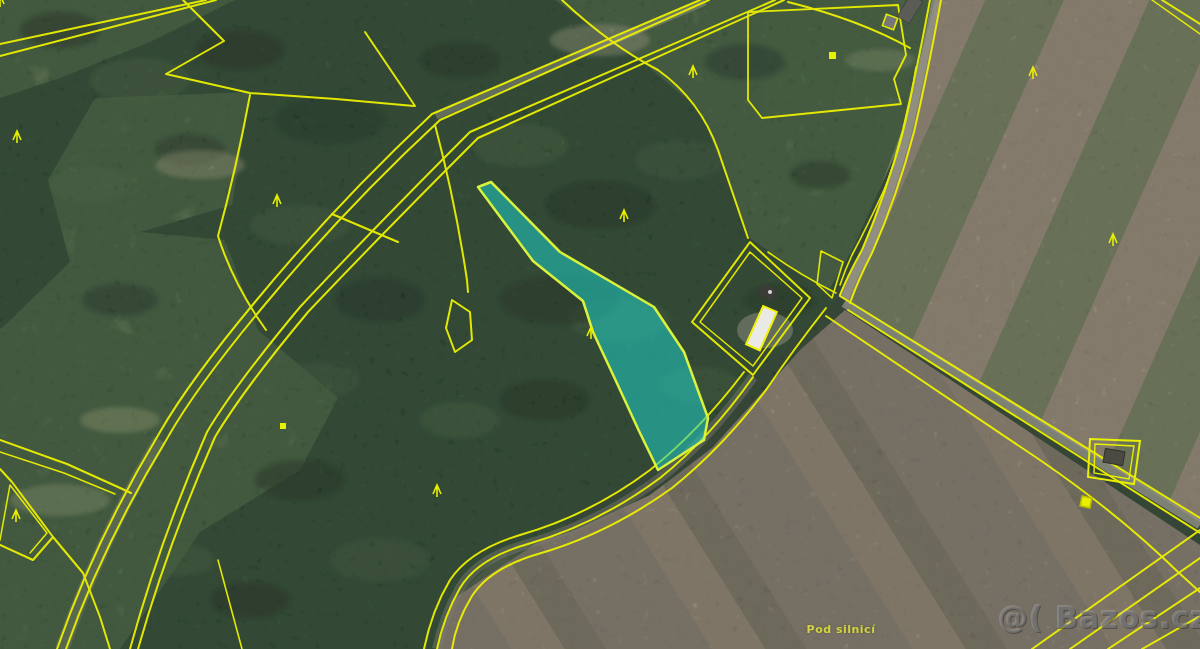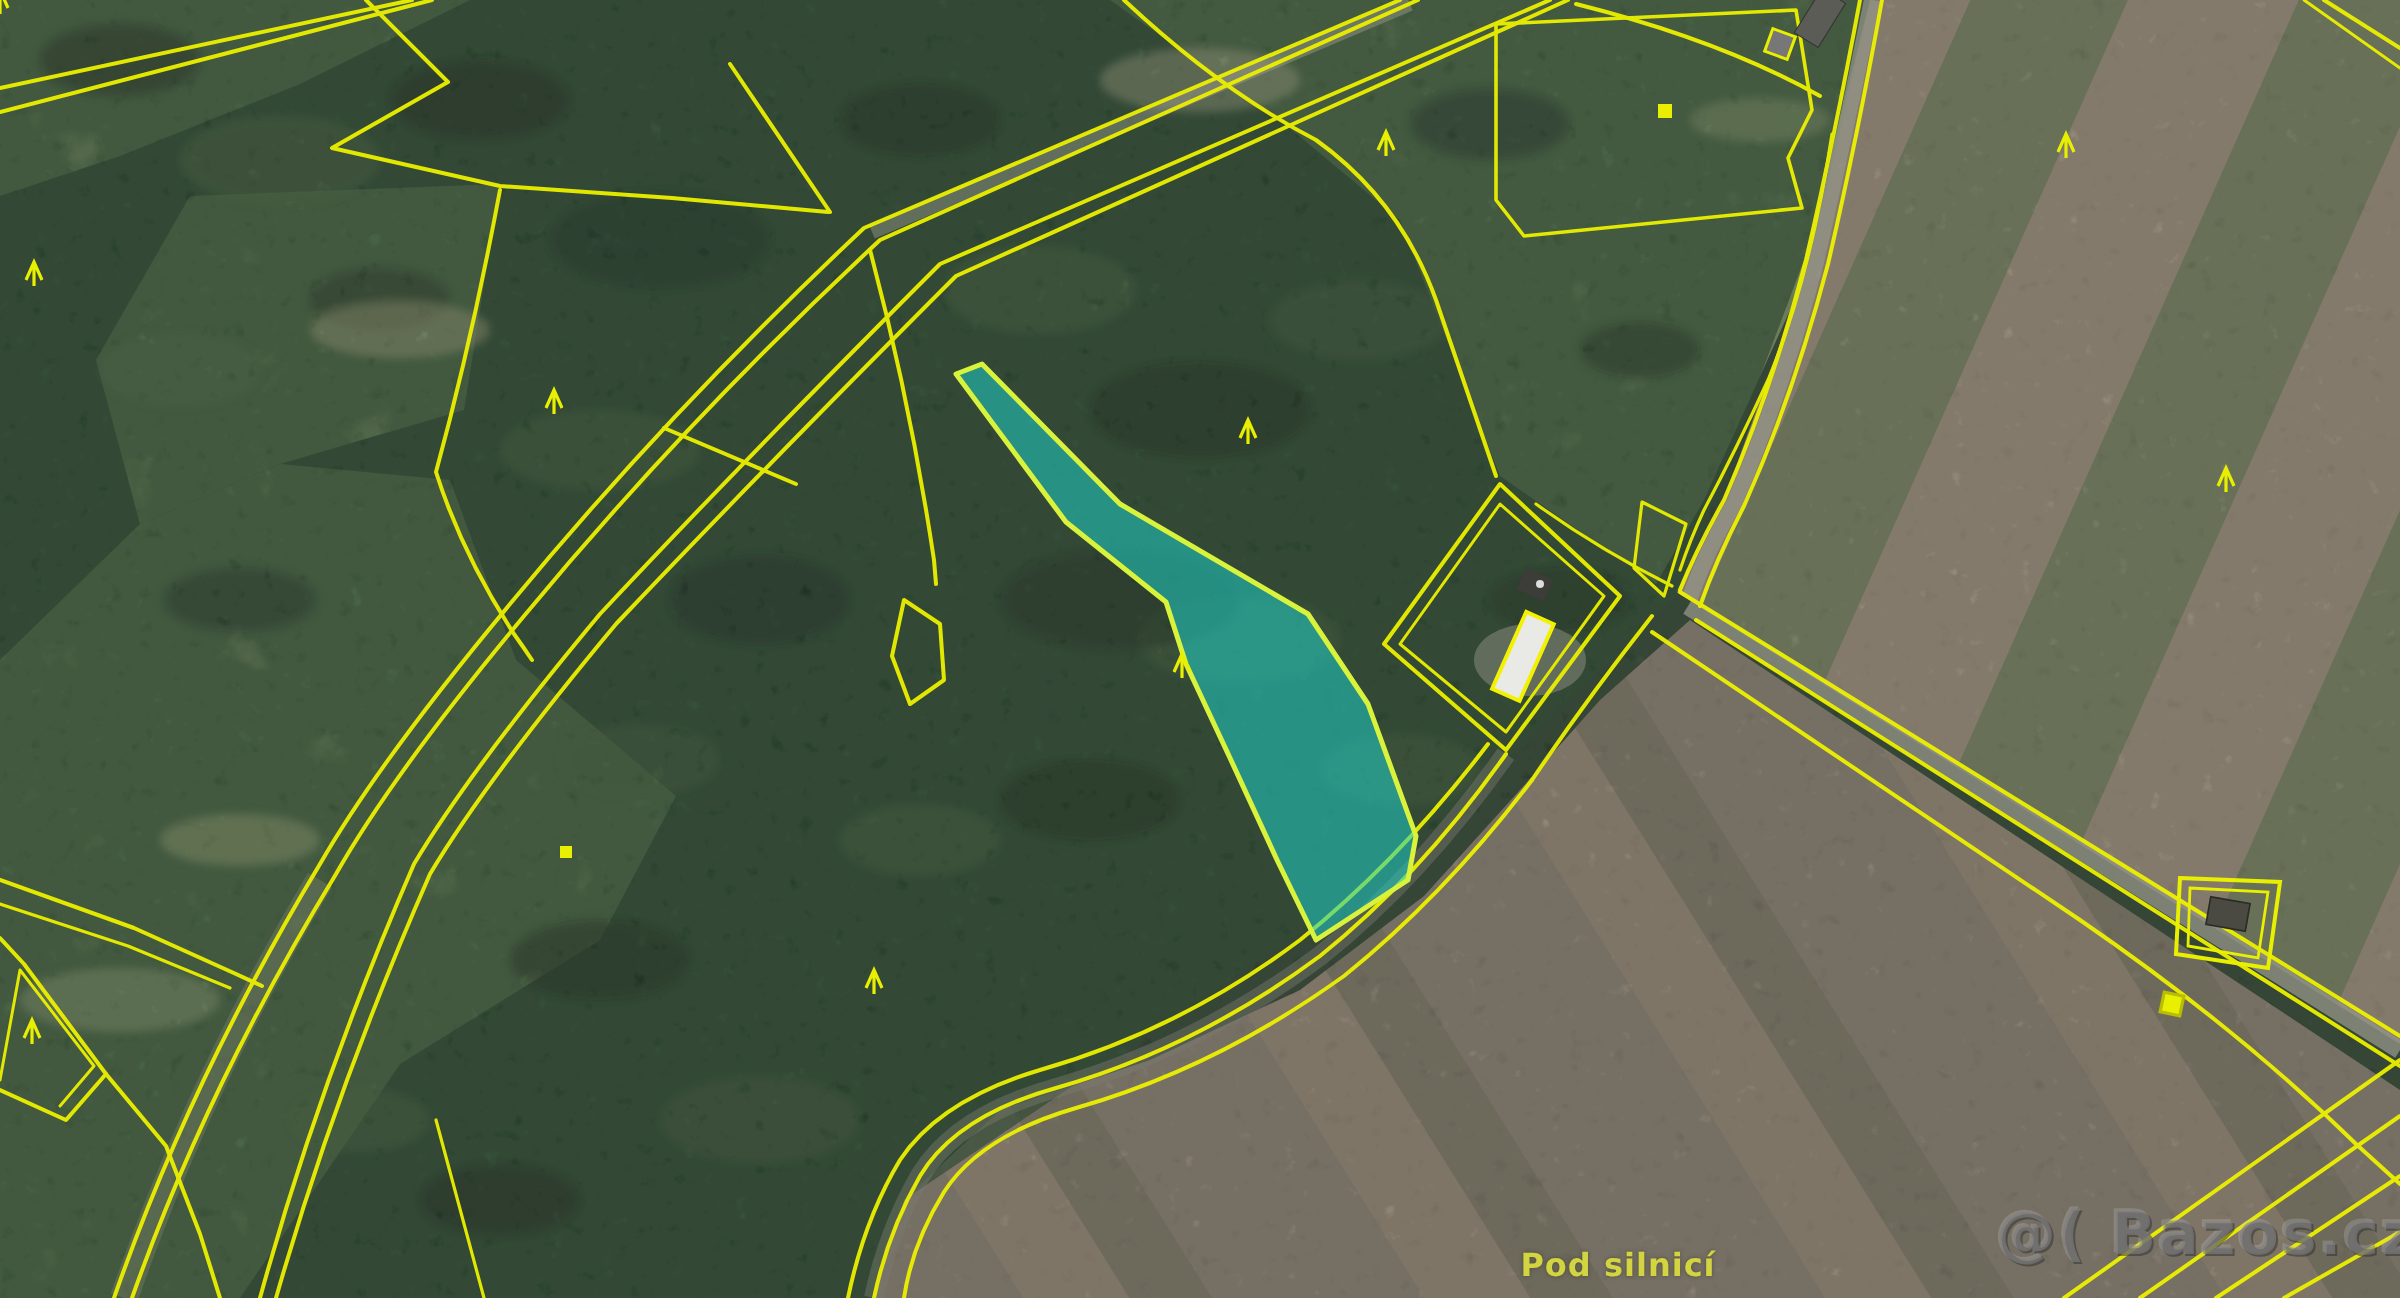--- a/index.html
+++ b/index.html
@@ -1,20 +1,20 @@
 <!DOCTYPE html>
 <html><head>
 <meta charset="utf-8">
 <style>
   html,body{margin:0;padding:0;background:#111;}
   .stage{position:relative;width:1200px;height:649px;overflow:hidden;background:#2c4530;
          font-family:"DejaVu Sans","Liberation Sans",sans-serif;}
   .stage svg{position:absolute;left:0;top:0;display:block;}
-  .place-label{position:absolute;left:744px;top:623px;width:130px;text-align:center;
-      font-size:16px;font-weight:bold;color:#d3d441;letter-spacing:.5px;
+  .place-label{position:absolute;left:776px;top:623px;width:130px;text-align:center;
+      font-size:11px;font-weight:bold;color:#d3d441;letter-spacing:.5px;
       text-shadow:0 0 2px rgba(60,60,30,.6);}
   .watermark{position:absolute;left:998px;top:600px;font-size:30px;font-weight:bold;
       color:rgba(128,128,128,.62);letter-spacing:1px;white-space:nowrap;
       text-shadow:1px 1px 0 rgba(45,45,45,.5), -1px -1px 0 rgba(200,200,200,.25);}
 </style>
 </head>
 <body>
 
 <div class="stage">
 <svg width="1200" height="649" viewBox="0 0 1200 649">

